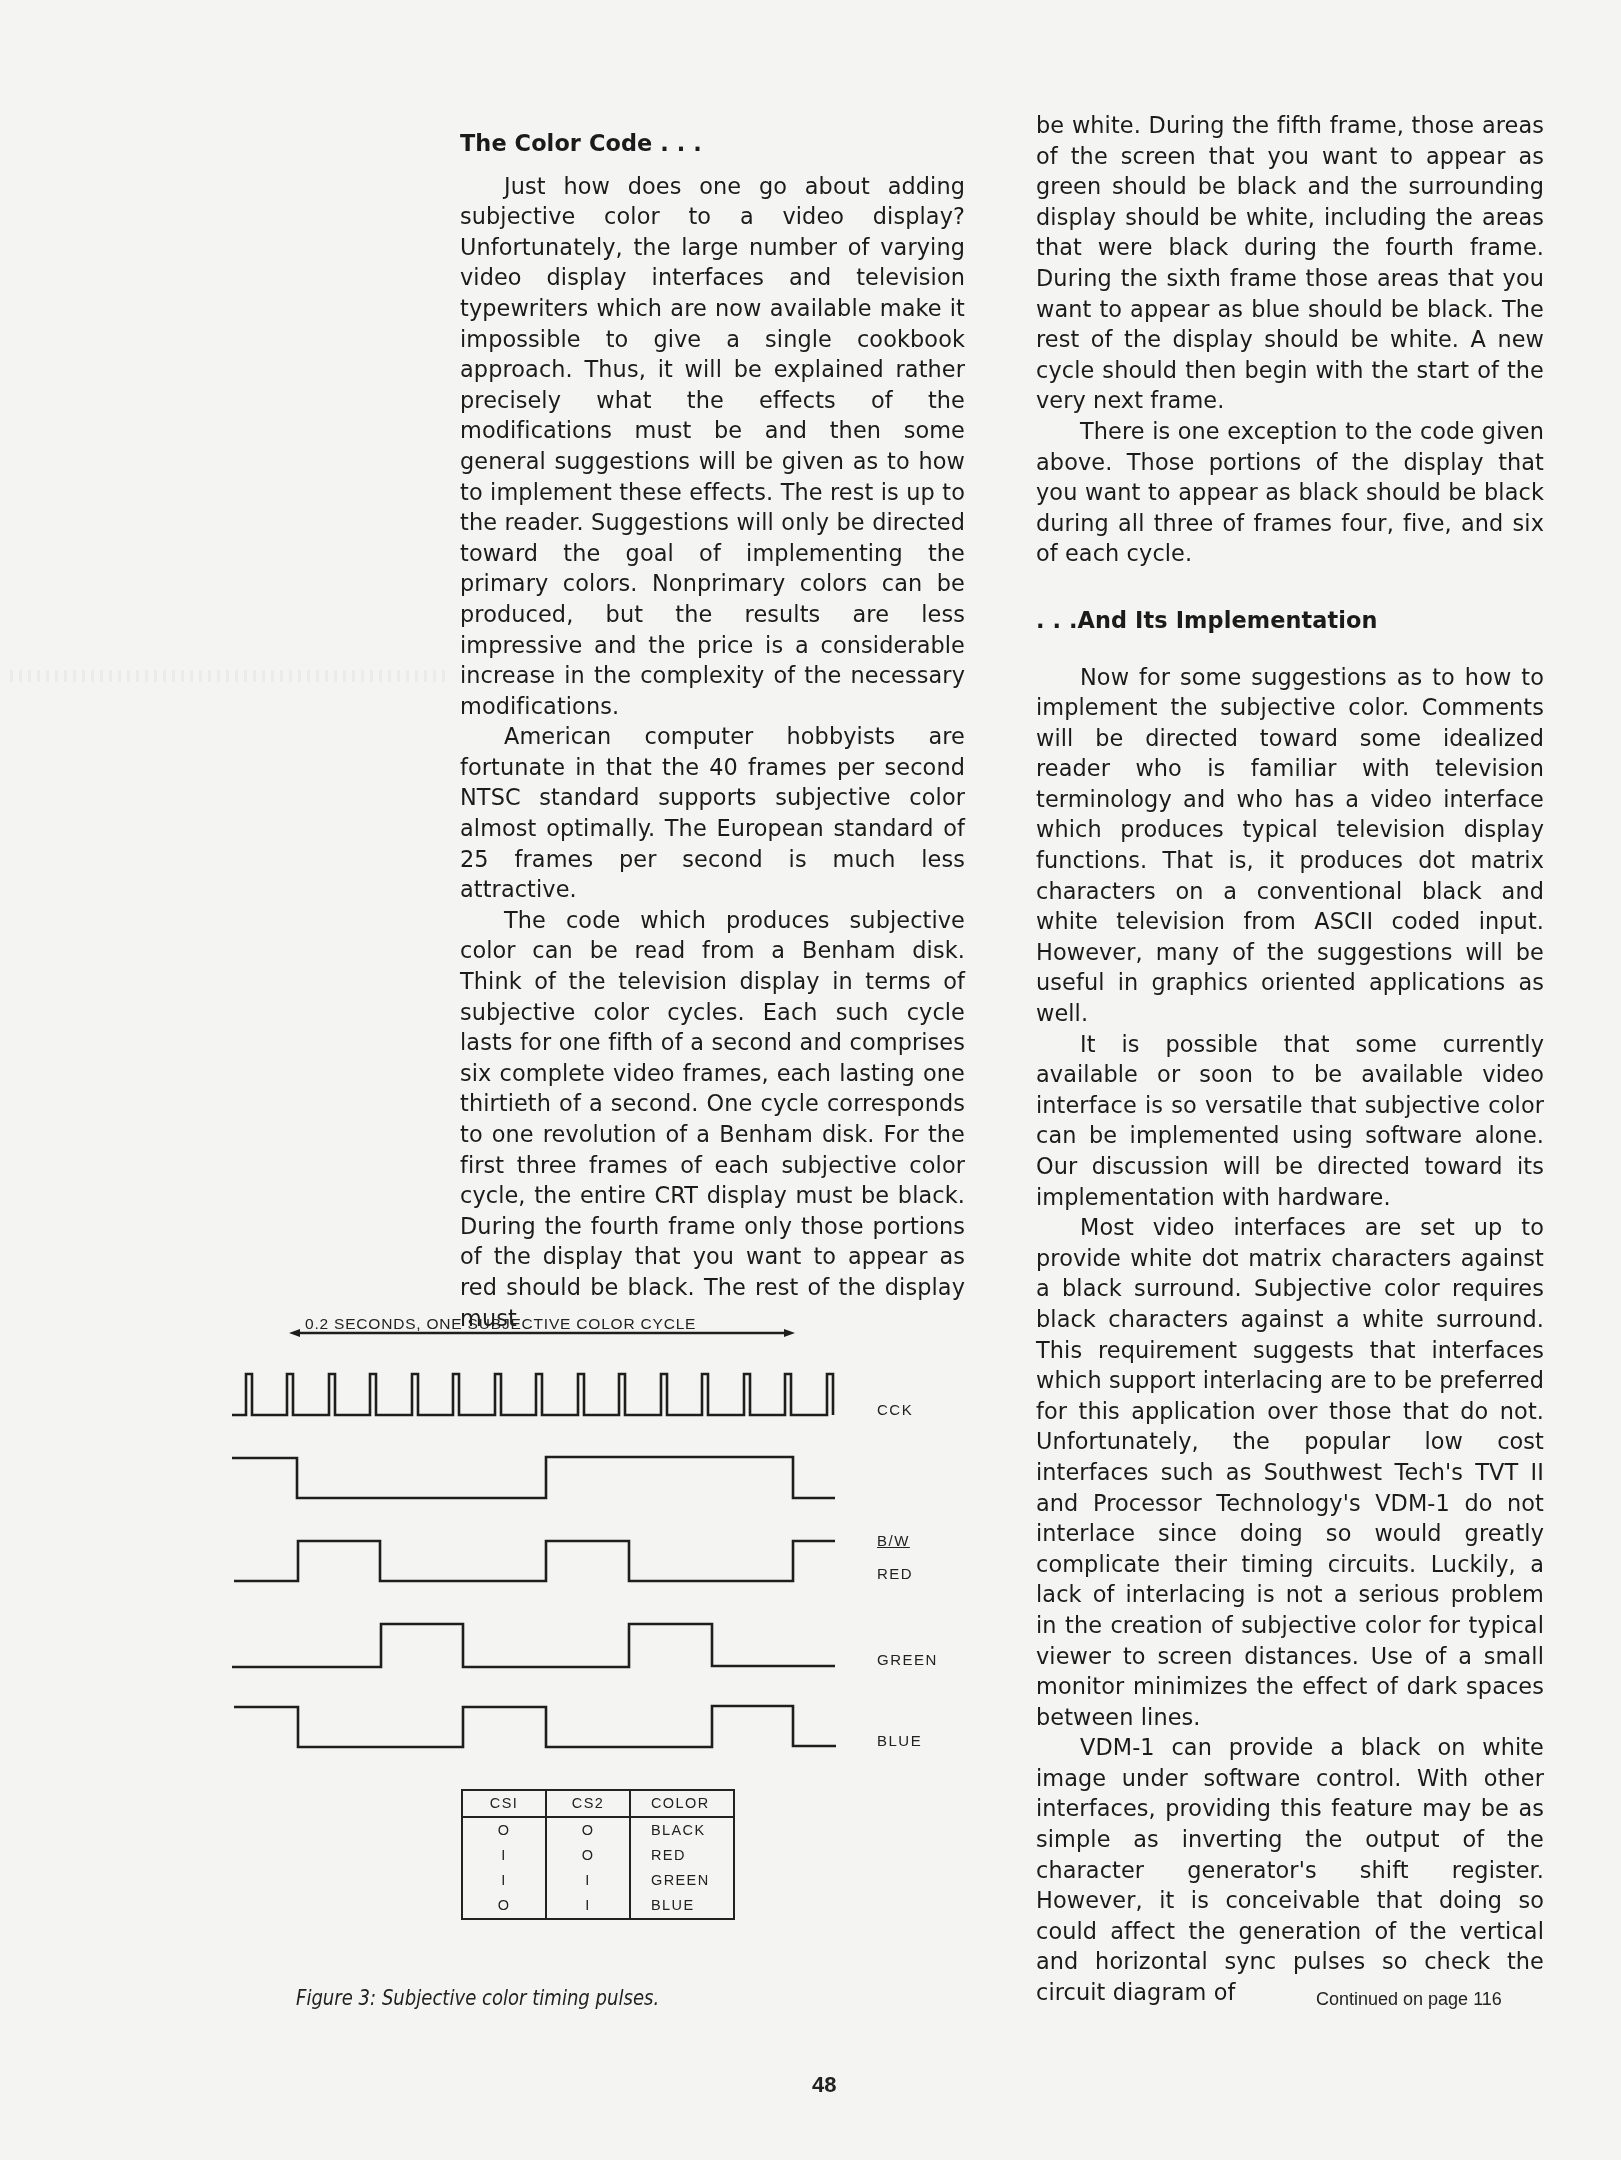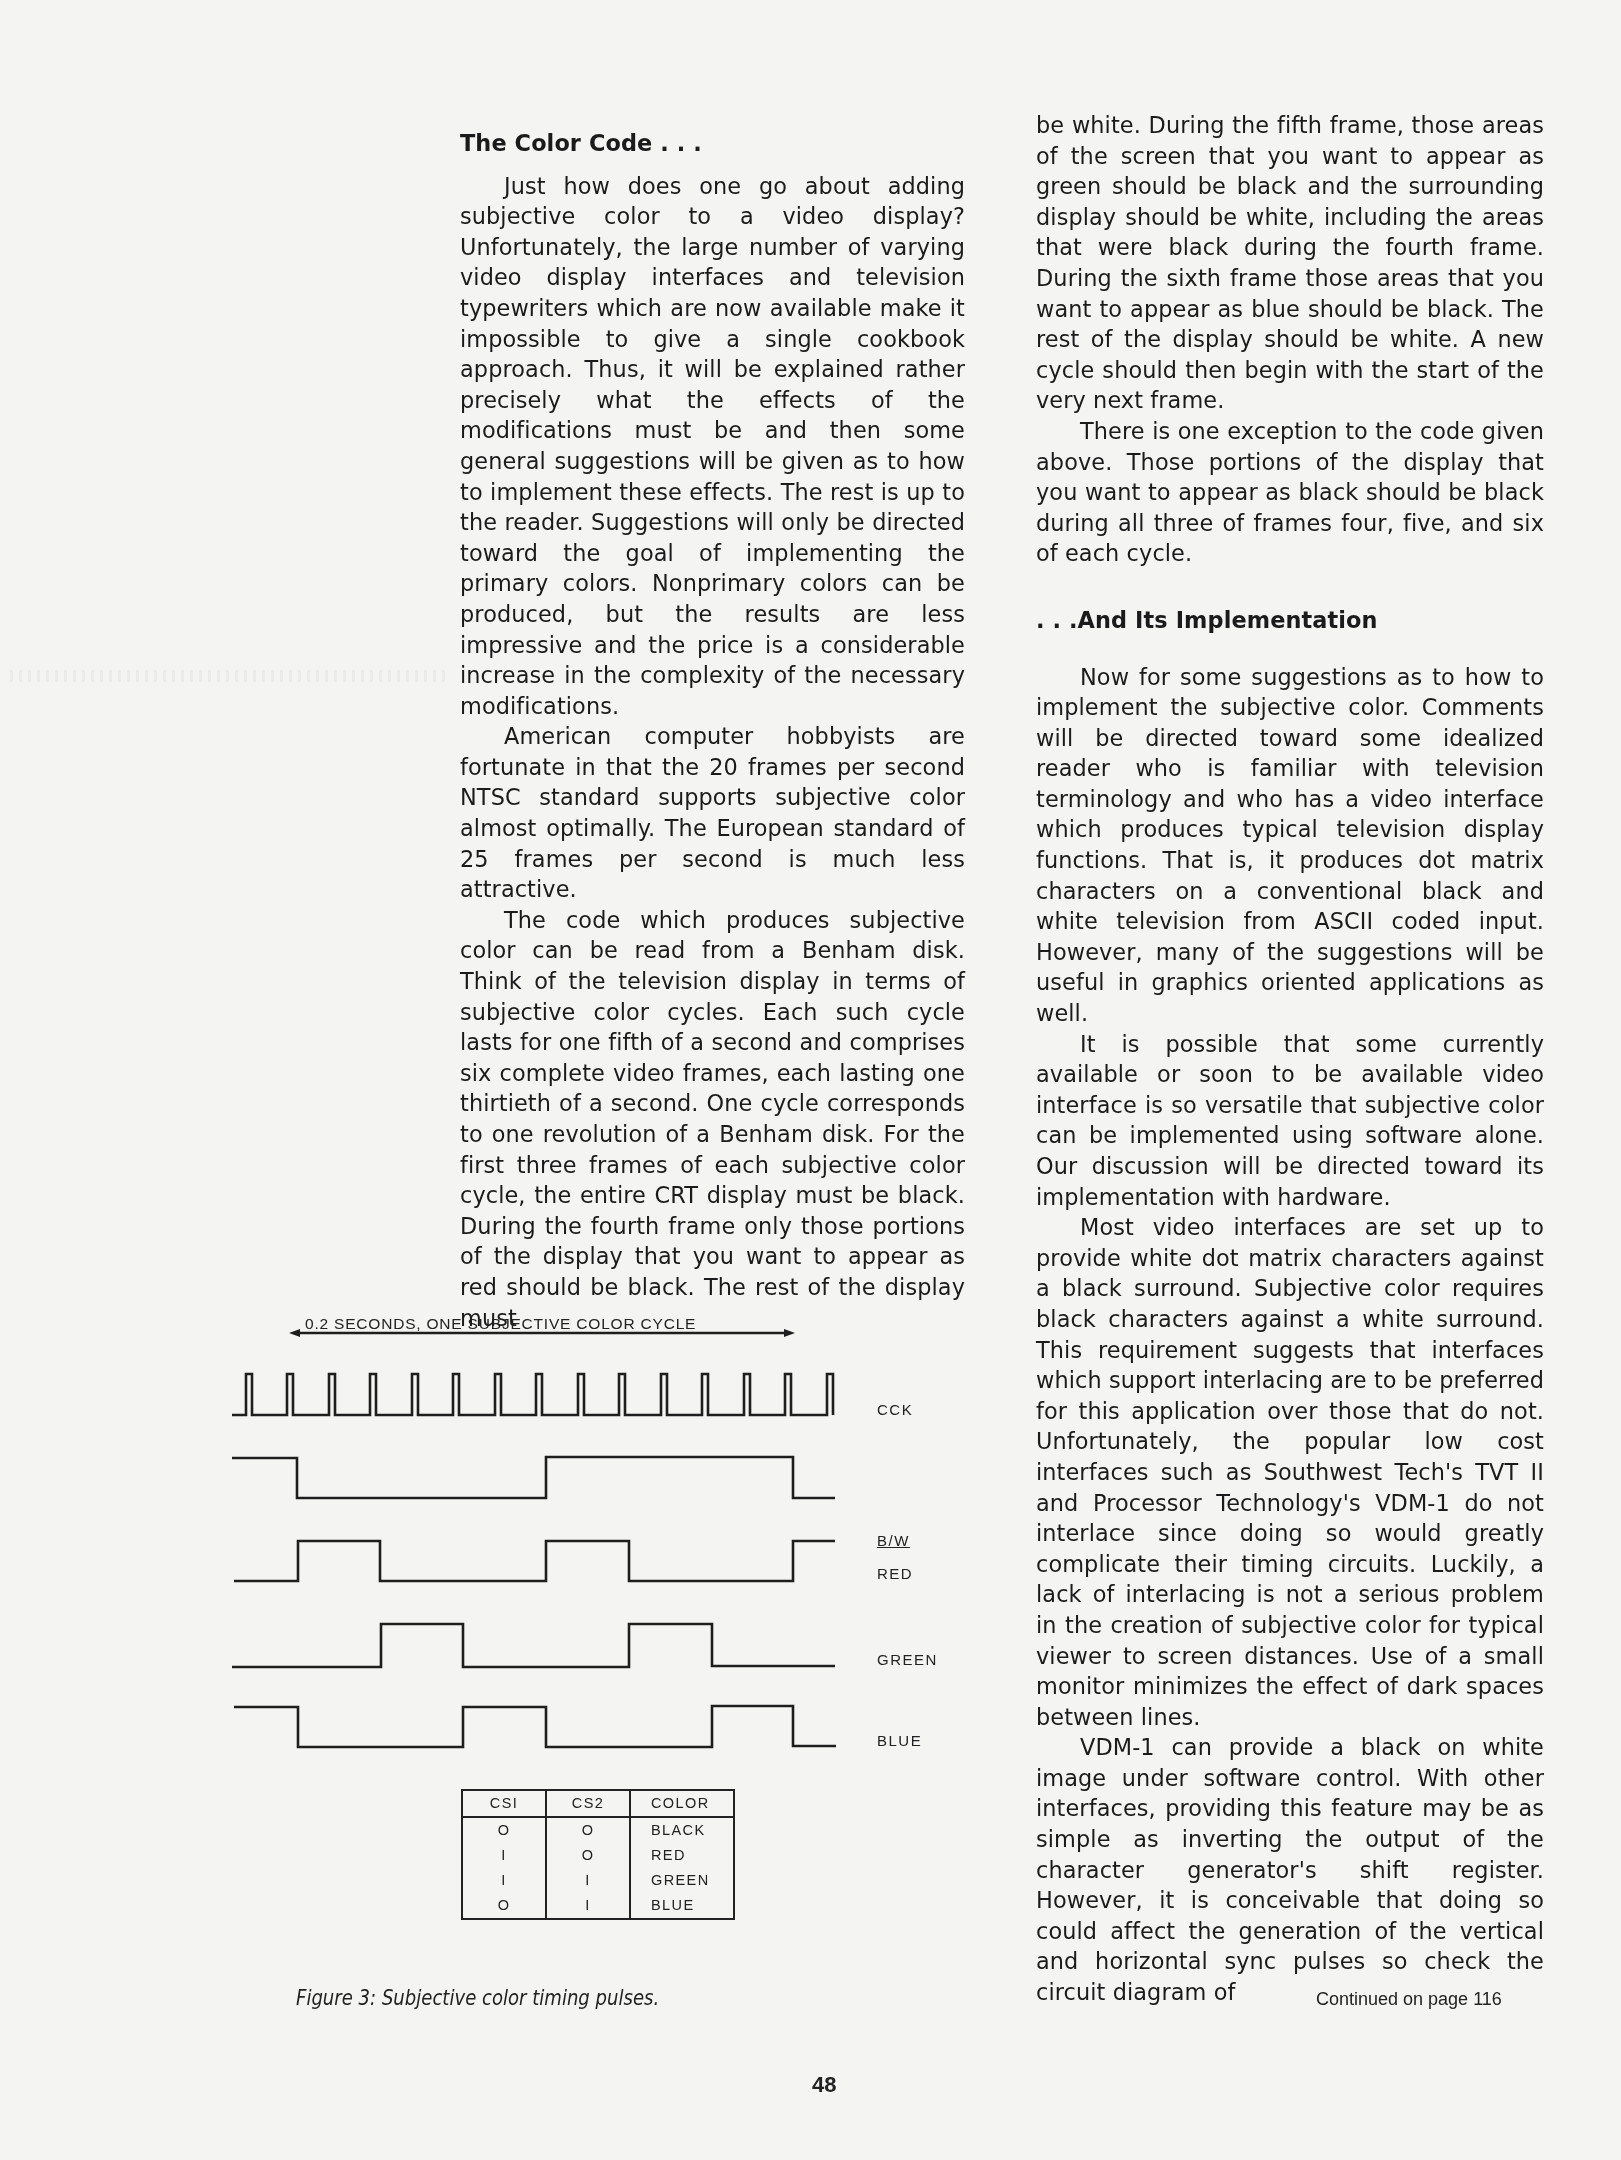--- a/index.html
+++ b/index.html
@@ -57,21 +57,21 @@
     background: repeating-linear-gradient(90deg, #888 0 3px, transparent 3px 9px); }
 </style>
 </head>
 <body>
 
 <div class="specks"></div>
 
 <div id="col-left" class="col">
   <h2>The Color Code . . .</h2>
   <p>Just how does one go about adding subjective color to a video display? Unfortunately, the large number of varying video display interfaces and television typewriters which are now available make it impossible to give a single cookbook approach. Thus, it will be explained rather precisely what the effects of the modifications must be and then some general suggestions will be given as to how to implement these effects. The rest is up to the reader. Suggestions will only be directed toward the goal of implementing the primary colors. Nonprimary colors can be produced, but the results are less impressive and the price is a considerable increase in the complexity of the necessary modifications.</p>
-  <p>American computer hobbyists are fortunate in that the 20 frames per second NTSC standard supports subjective color almost optimally. The European standard of 25 frames per second is much less attractive.</p>
+  <p>American computer hobbyists are fortunate in that the 40 frames per second NTSC standard supports subjective color almost optimally. The European standard of 25 frames per second is much less attractive.</p>
   <p>The code which produces subjective color can be read from a Benham disk. Think of the television display in terms of subjective color cycles. Each such cycle lasts for one fifth of a second and comprises six complete video frames, each lasting one thirtieth of a second. One cycle corresponds to one revolution of a Benham disk. For the first three frames of each subjective color cycle, the entire CRT display must be black. During the fourth frame only those portions of the display that you want to appear as red should be black. The rest of the display must</p>
 </div>
 
 <div id="col-right" class="col">
   <p class="noindent">be white. During the fifth frame, those areas of the screen that you want to appear as green should be black and the surrounding display should be white, including the areas that were black during the fourth frame. During the sixth frame those areas that you want to appear as blue should be black. The rest of the display should be white. A new cycle should then begin with the start of the very next frame.</p>
   <p>There is one exception to the code given above. Those portions of the display that you want to appear as black should be black during all three of frames four, five, and six of each cycle.</p>
   <h2>. . .And Its Implementation</h2>
   <p>Now for some suggestions as to how to implement the subjective color. Comments will be directed toward some idealized reader who is familiar with television terminology and who has a video interface which produces typical television display functions. That is, it produces dot matrix characters on a conventional black and white television from ASCII coded input. However, many of the suggestions will be useful in graphics oriented applications as well.</p>
   <p>It is possible that some currently available or soon to be available video interface is so versatile that subjective color can be implemented using software alone. Our discussion will be directed toward its implementation with hardware.</p>
   <p>Most video interfaces are set up to provide white dot matrix characters against a black surround. Subjective color requires black characters against a white surround. This requirement suggests that interfaces which support interlacing are to be preferred for this application over those that do not. Unfortunately, the popular low cost interfaces such as Southwest Tech's TVT II and Processor Technology's VDM-1 do not interlace since doing so would greatly complicate their timing circuits. Luckily, a lack of interlacing is not a serious problem in the creation of subjective color for typical viewer to screen distances. Use of a small monitor minimizes the effect of dark spaces between lines.</p>

